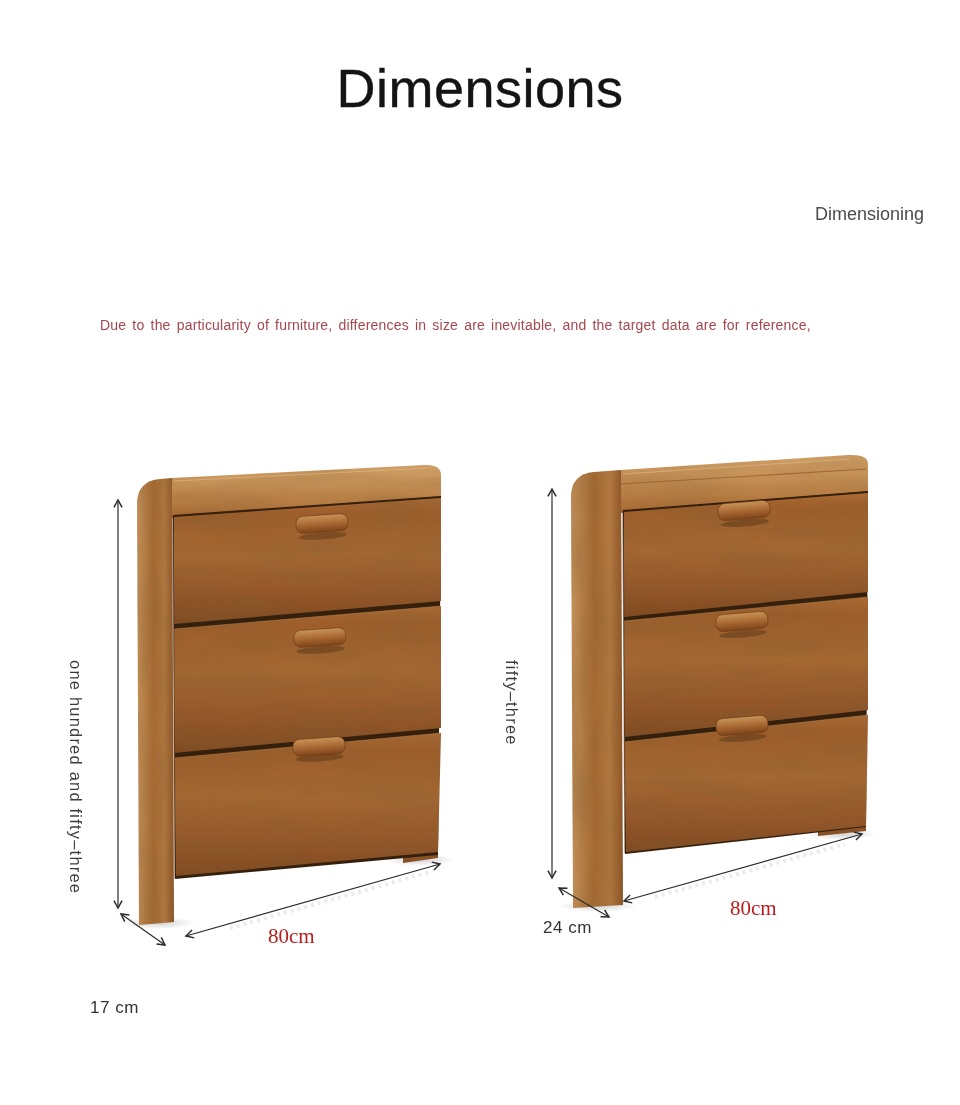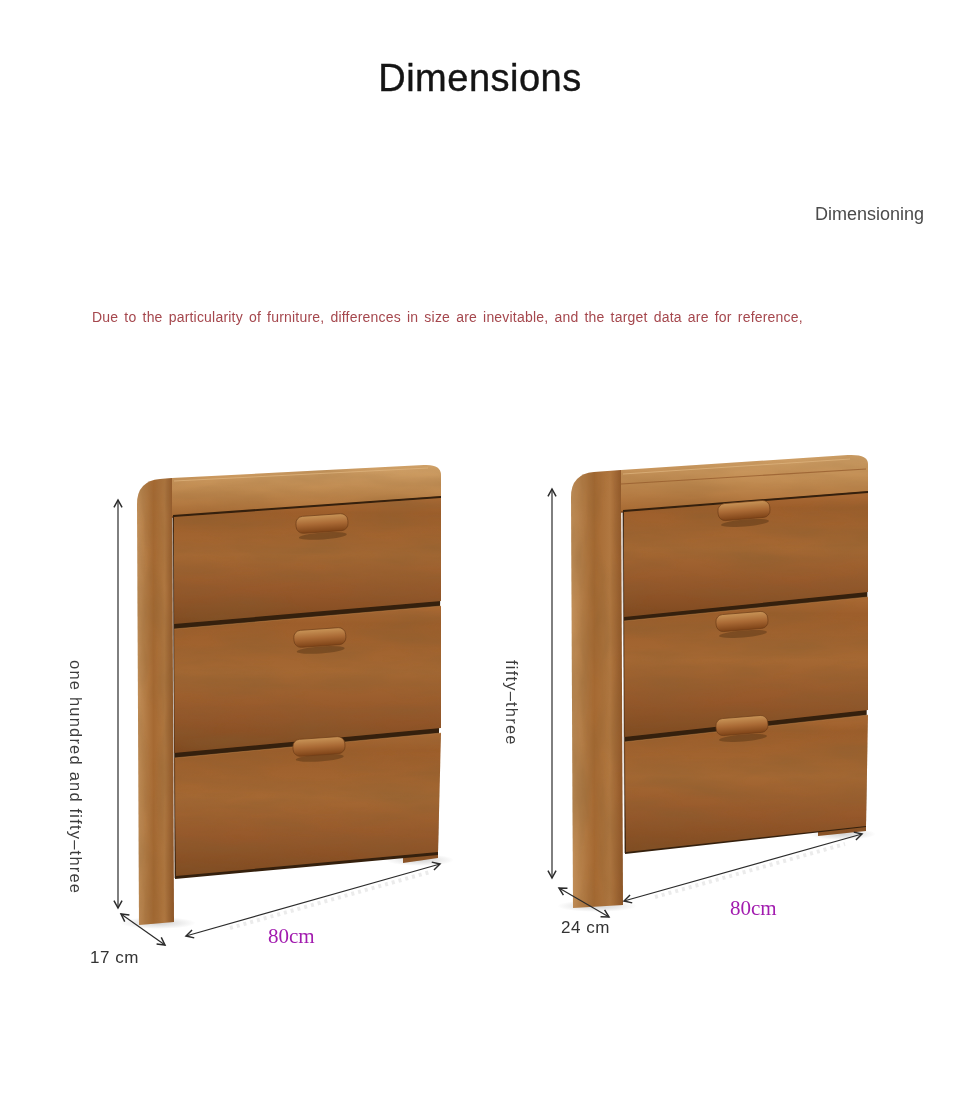--- a/index.html
+++ b/index.html
@@ -3,48 +3,48 @@
 <meta charset="utf-8">
 <style>
   html,body { margin:0; padding:0; }
   body {
     width:960px; height:1105px; position:relative; overflow:hidden;
     background:#ffffff;
     font-family:"Liberation Sans", sans-serif;
   }
   .title {
     position:absolute; top:57px; left:0; width:100%;
-    text-align:center; font-size:38px; font-weight:500;
+    text-align:center; font-size:54px; font-weight:500;
     color:#141414; letter-spacing:0.5px;
     -webkit-text-stroke:0.4px #141414;
   }
   .subtitle {
     position:absolute; top:204px; left:0; width:924px;
     text-align:right; font-size:18px; color:#4b4b4b;
   }
   .disclaimer {
     position:absolute; left:92px; top:303px; width:770px;
     font-size:14px; line-height:28px; color:#a5474d;
-    letter-spacing:0.2px; word-spacing:2px; margin:0;
+    letter-spacing:0.2px; word-spacing:2px; margin:8px;
   }
   svg.scene { position:absolute; left:0; top:0; }
   .vlabel {
     position:absolute; writing-mode:vertical-rl; text-orientation:mixed;
     font-size:16.5px; letter-spacing:1.2px; color:#3c3c3c; white-space:nowrap;
   }
   #hl-left  { left:66px;  top:660px; }
   #hl-right { left:502px; top:660px; }
   .dlabel {
     position:absolute; font-size:17px; color:#333; letter-spacing:0.5px;
   }
-  #dl-left  { left:90px;  top:948px; }
-  #dl-right { left:543px; top:918px;margin-left:18px; }
+  #dl-left  { left:90px;  top:998px; }
+  #dl-right { left:543px; top:918px; }
   .wlabel {
     position:absolute; font-family:"Liberation Serif", serif;
-    font-size:21px; color:#a21caf;text-align:center;
+    font-size:21px; color:#b91c1c;text-align:center;
   }
   #wl-left  { left:268px; top:924px; }
   #wl-right { left:730px; top:896px; }
 </style>
 </head>
 <body>
 
 <div class="title">Dimensions</div>
 <div class="subtitle">Dimensioning</div>
 

